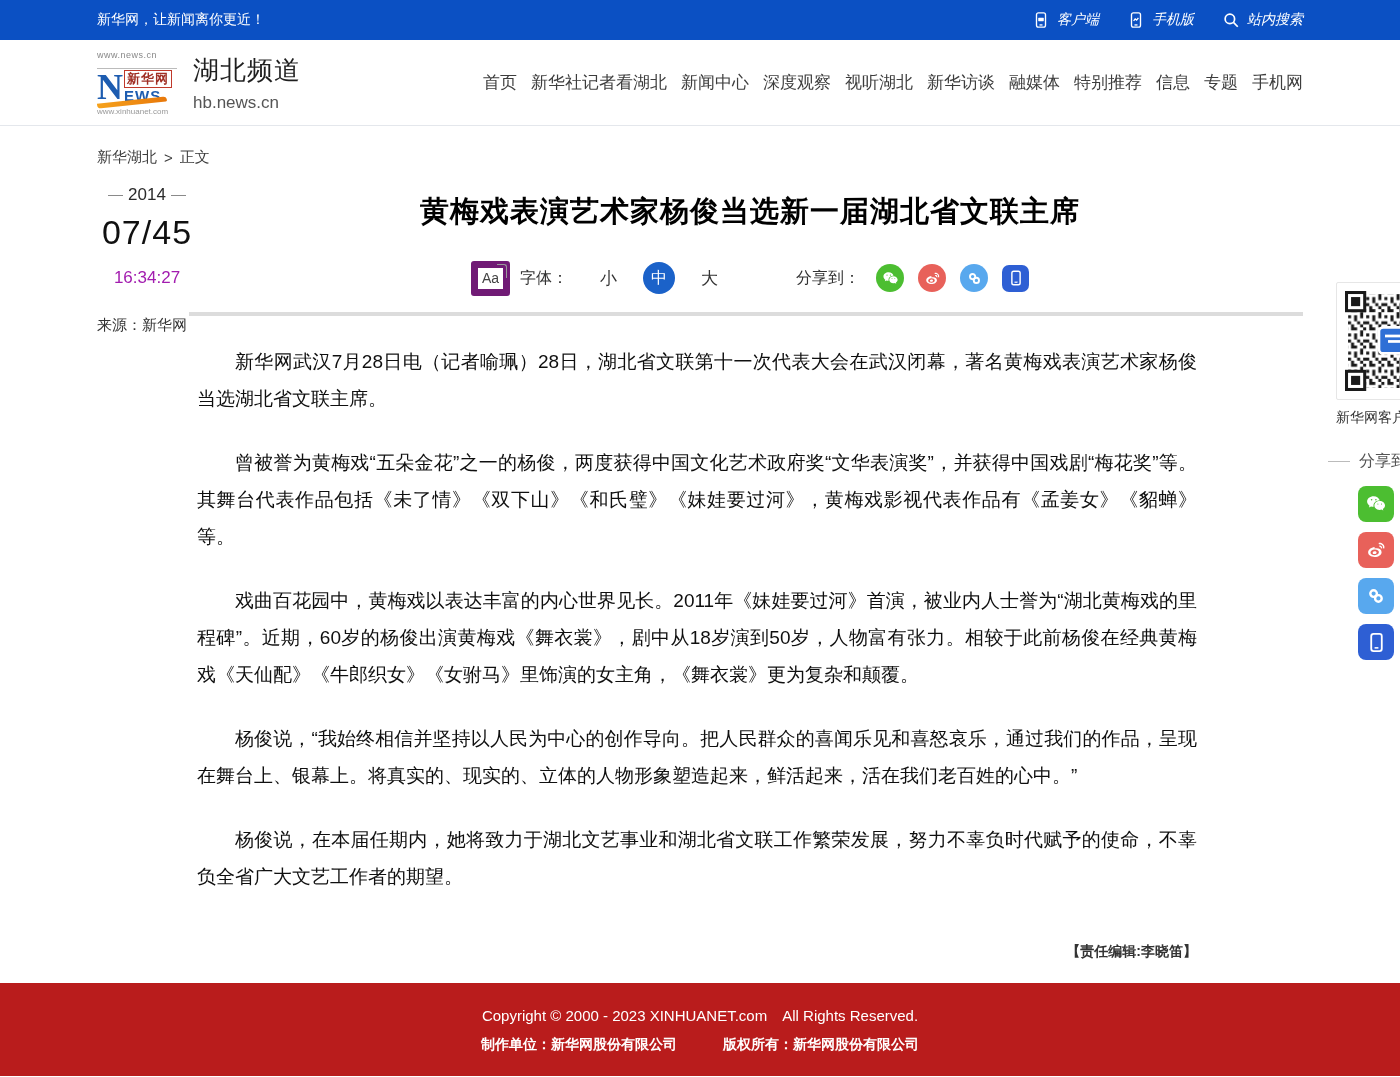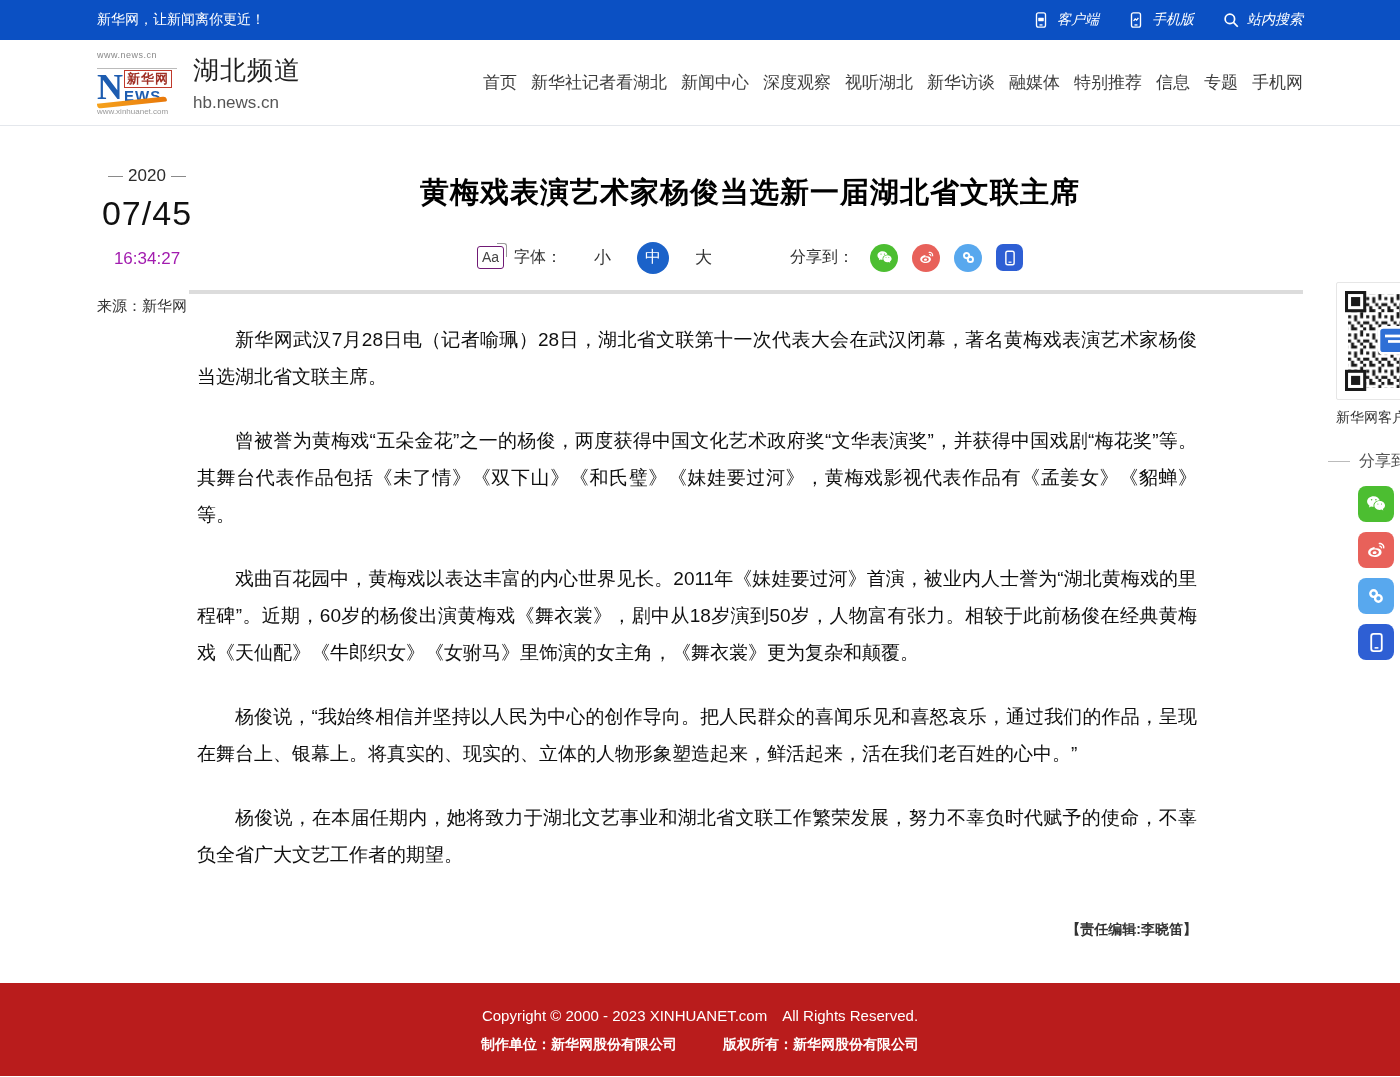--- a/index.html
+++ b/index.html
@@ -46,21 +46,21 @@
   .datecol { width:100px; flex:none; }
   .year-row { display:flex; align-items:center; justify-content:center; gap:5px; font-size:17px; color:#2b2b2b; }
   .year-row .dash { height:1px; width:15px; background:#8a8a8a; }
   .big-date { font-size:34px; color:#101010; text-align:center; margin-top:8px; letter-spacing:1px; }
   .time { font-size:17px; color:#a21caf; text-align:center; margin-top:16px; }
   .source { font-size:15px; color:#333; margin-top:28px; }
 
   .bodycol { flex:1; min-width:0; }
   .title { font-size:29px; font-weight:bold; color:#000; text-align:center; margin:8px 0 0; line-height:1.3; letter-spacing:1px; }
   .controls { display:flex; align-items:center; justify-content:center; margin-top:30px; }
-  .aa-box { position:relative; border:1px solid #701a75; border-radius:3px; padding:2px 4px 3px; font-size:14px; color:#444; background:#fff; }
+  .aa-box { position:relative; border:7px solid #701a75; border-radius:3px; padding:2px 4px 3px; font-size:14px; color:#444; background:#fff; }
   .aa-box::after { content:""; position:absolute; right:-4px; top:-4px; width:9px; height:13px; border-top:1px solid #9a9a9a; border-right:1px solid #9a9a9a; border-radius:0 3px 0 0; }
   .lab-font { font-size:16px; color:#333; margin:0 16px 0 10px; }
   .size-opt { font-size:17px; color:#333; margin:0 16px; cursor:pointer; }
   .size-opt.active { background:#1b62c9; color:#fff; width:32px; height:32px; border-radius:50%; display:flex; align-items:center; justify-content:center; font-size:16px; margin:0 10px; }
   .share-label { font-size:16px; color:#333; margin-left:62px; margin-right:16px; }
   .share-icons { display:flex; gap:14px; align-items:center; }
   .sicon { width:28px; height:28px; border-radius:50%; display:flex; align-items:center; justify-content:center; cursor:pointer; flex:none; }
   .sicon.square { border-radius:7px; width:27px; height:27px; }
   .ic-wechat { background:#4cbe31; }
   .ic-weibo  { background:#e8615a; }
@@ -157,27 +157,32 @@
       <span class="nav-item">融媒体</span>
       <span class="nav-item">特别推荐</span>
       <span class="nav-item">信息</span>
       <span class="nav-item">专题</span>
       <span class="nav-item">手机网</span>
     </div>
   </div>
 </div>
 
 <div class="shell main">
+  <div class="breadcrumb">
+    <span class="crumb-link">新华湖北</span>
+    <span>&gt;</span>
+    <span>正文</span>
+  </div>
 
   <div class="article-grid">
 
     <div class="datecol">
       <div class="year-row">
         <span class="dash"></span>
-        <span>2020</span>
+        <span>2014</span>
         <span class="dash"></span>
       </div>
       <div class="big-date">07/45</div>
       <div class="time">16:34:27</div>
       <div class="source">来源：新华网</div>
     </div>
 
     <div class="bodycol">
       <h1 class="title">黄梅戏表演艺术家杨俊当选新一届湖北省文联主席</h1>
 

